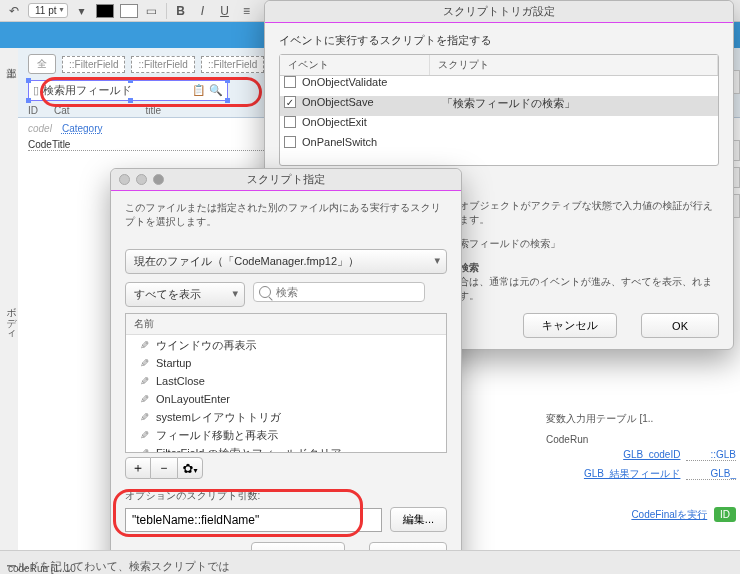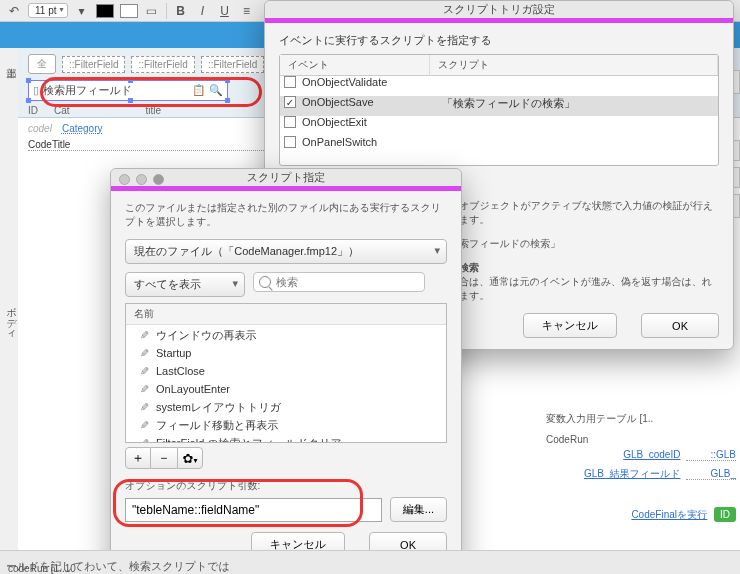--- a/index.html
+++ b/index.html
@@ -96,21 +96,21 @@
     position:absolute; border:3px solid #e33; border-radius:16px;
     pointer-events:none;
   }
 
   
   .dialog {
     position:absolute; background:#f3f3f3; border:1px solid #b5b5b5;
     border-radius:6px; box-shadow:0 12px 30px rgba(0,0,0,.35);
   }
   .dialog-titlebar {
-    height:22px; background:#e8e8e8; border-bottom:5px solid #d946ef;
+    height:22px; background:#e8e8e8; border-bottom:1px solid #d946ef;
     border-radius:6px 6px 0 0;
     display:flex; align-items:center; justify-content:center;
     font-size:11px; color:#444; position:relative;
   }
   .traffic { position:absolute; left:8px; top:5px; display:flex; gap:6px;}
   .traffic span { width:11px; height:11px; border-radius:50%; background:#c9c9c9; border:1px solid #aaa;}
   .traffic .active { background:#9c9c9c; }
 
   .dialog-body { padding:10px 14px; font-size:11px; color:#333;}
   .inline-label { font-size:11px; margin-bottom:6px; display:block;}
@@ -294,39 +294,39 @@
             <span class="chk "></span>
     <span style="width:140px">OnPanelSwitch</span>
             <span></span>
           </div>
         </div>
     </div>
     <div style="margin-top:12px" class="inline-label">スクリプトトリガのプロパティ</div>
     <div class="small" style="padding-left:180px">オブジェクトがアクティブな状態で入力値の検証が行えます。</div>
     <div class="small" style="padding-left:180px;margin-top:10px">索フィールドの検索」</div>
     <div class="small" style="padding-left:180px;margin-top:10px"><b>検索</b></div>
-    <div class="small" style="padding-left:180px">合は、通常は元のイベントが進み、偽を返す場合は、れます。</div>
+    <div class="small" style="padding-left:180px">合は、通常は元のイベントが進み、すべてを表示、れます。</div>
     <div class="btn-row">
       <button class="btn">キャンセル</button>
       <button class="btn" style="padding-left:30px;padding-right:30px">OK</button>
     </div>
   </div>
 </div>
 
 <div class="dialog" style="left:110px; top:168px; width:352px;">
   <div class="dialog-titlebar">
     <div class="traffic">
         <span></span>
         <span></span>
         <span class="active"></span>
       </div>
     <span>スクリプト指定</span>
   </div>
   <div class="dialog-body">
-    <div class="small" style="margin-bottom:10px">このファイルまたは指定された別のファイル内にある実行するスクリプトを選択します。</div>
+    <div class="small" style="margin-bottom:20px">このファイルまたは指定された別のファイル内にある実行するスクリプトを選択します。</div>
     <div style="display:flex;margin-bottom:8px">
       <div class="select-like">現在のファイル（「CodeManager.fmp12」）</div>
     </div>
     <div style="display:flex;gap:8px;margin-bottom:6px;position:relative">
       <div class="select-like" style="flex:0 0 120px">すべてを表示</div>
       <div style="position:relative;flex:1">
         <span class="mag"></span>
         <input class="search-input" placeholder="検索" style="">
       </div>
     </div>

